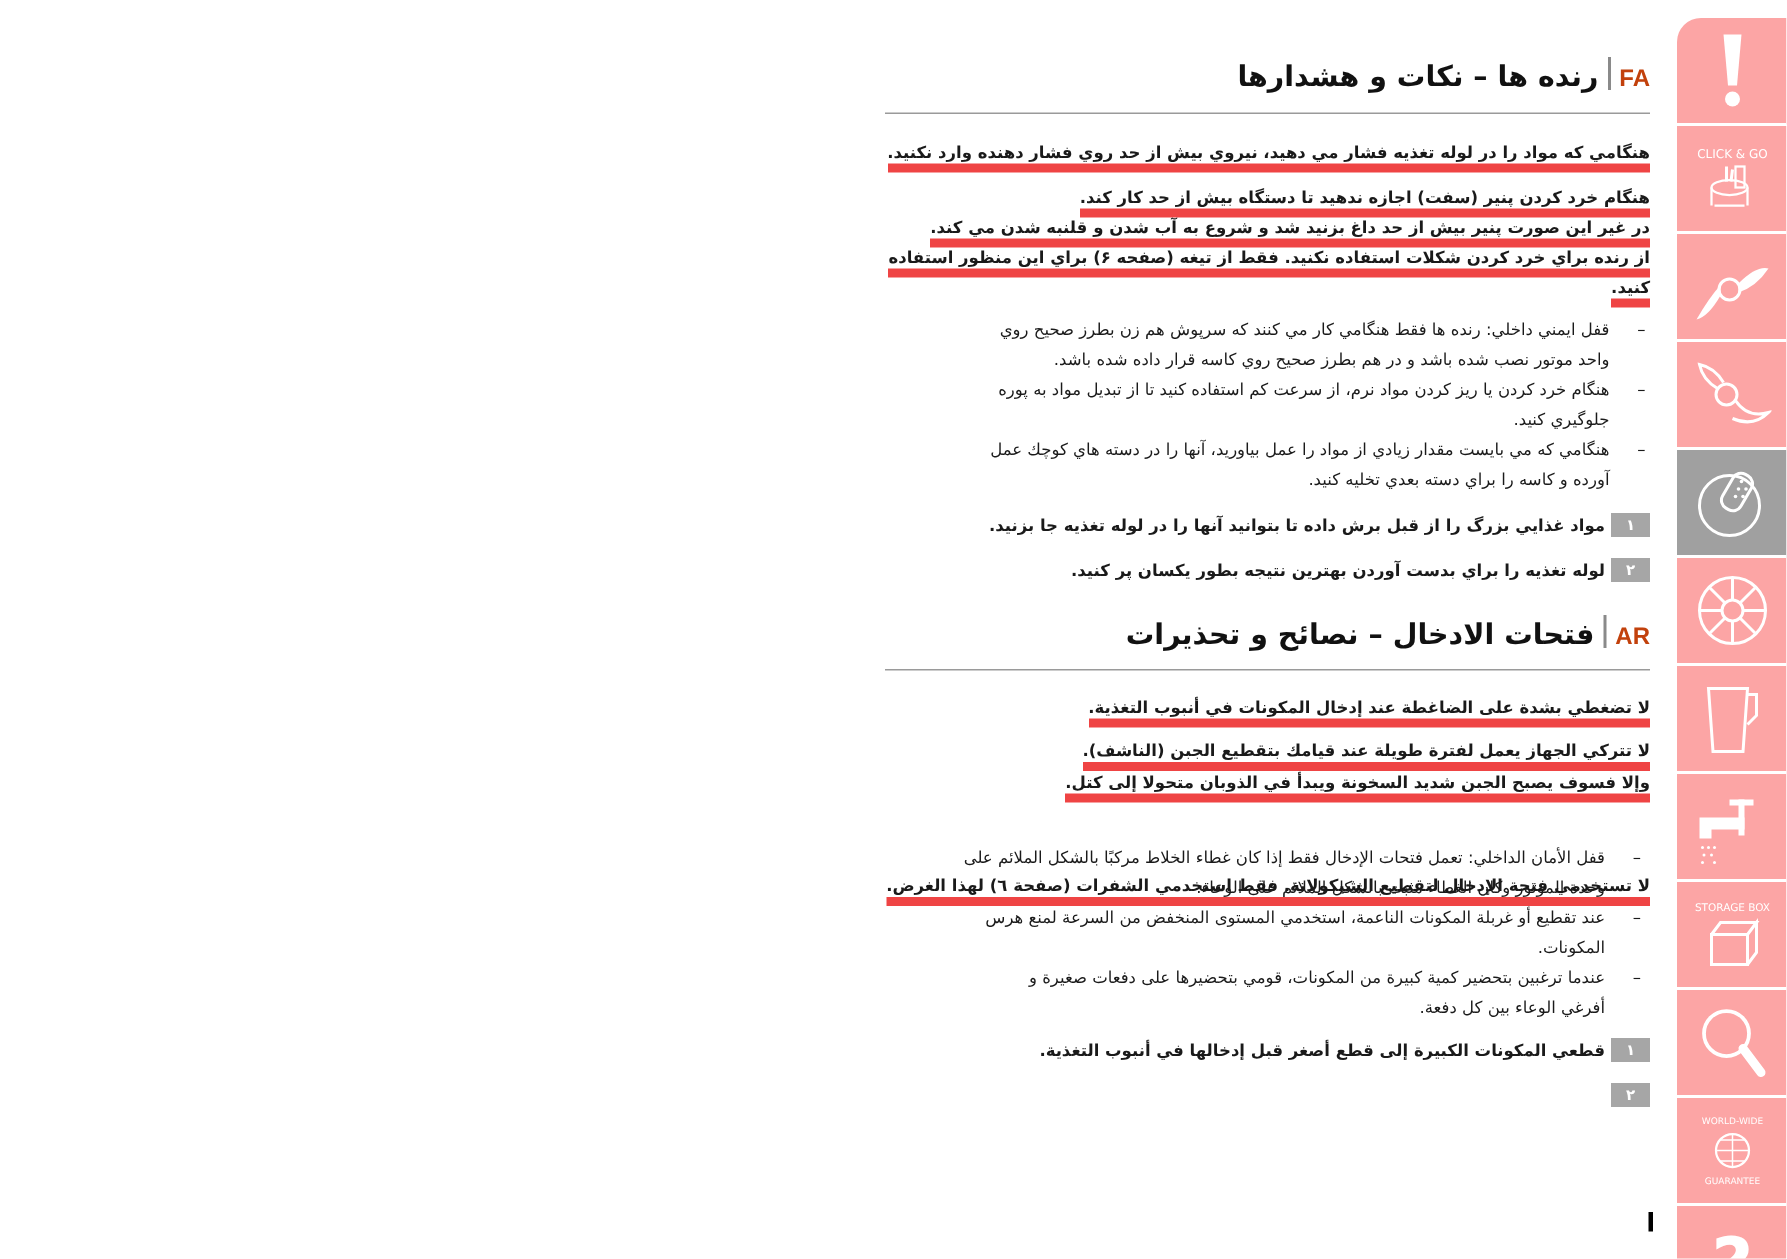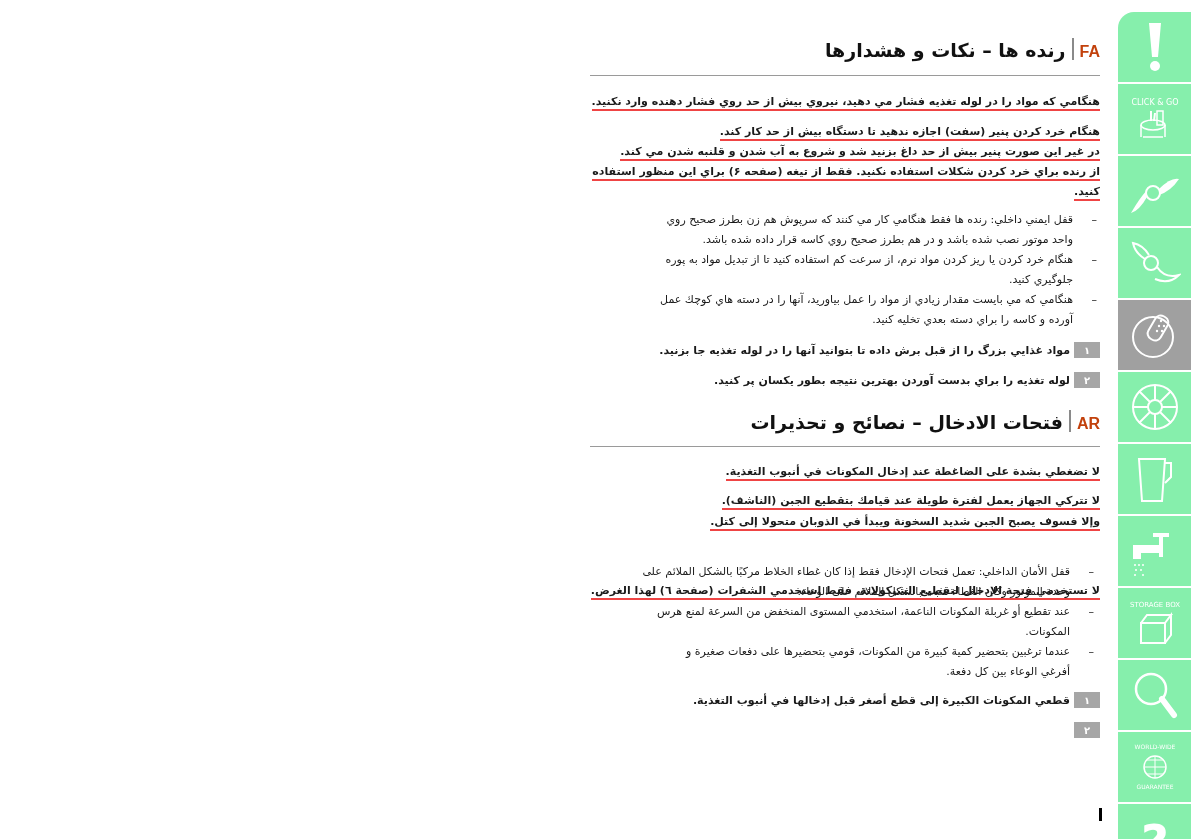--- a/index.html
+++ b/index.html
@@ -6,29 +6,29 @@
   body { width:1191px; height:839px; background:#ffffff; position:relative; overflow:hidden;
          font-family:"DejaVu Sans", sans-serif; color:#1a1a1a; }
   .section-title { position:absolute; left:590px; width:510px; direction:rtl; text-align:right;
                    font-weight:bold; font-size:19px; color:#111; }
   .lang { font-family:"Liberation Sans", sans-serif; font-weight:bold; color:#c2410c; font-size:16px;
           display:inline-block; direction:ltr; }
   .lang-sep { display:inline-block; width:2px; height:22px; background:#8a8a8a; margin:0 6px; vertical-align:-3px; }
   .hr { position:absolute; left:590px; width:510px; height:1px; background:#9a9a9a; }
   .warn { position:absolute; right:91px; direction:rtl; text-align:right; font-size:11px; font-weight:bold;
           line-height:20px; }
-  .warn span { border-bottom:2px solid #ef4444; padding-bottom:1px; }
+  .warn span { border-bottom:6px solid #ef4444; padding-bottom:1px; }
   .bullets { position:absolute; left:595px; width:510px; direction:rtl; font-size:11px; line-height:20px; }
   .bullet { position:relative; padding-right:32px; text-align:right; }
   .bullet .dash { position:absolute; right:8px; top:0; }
   .step { position:absolute; right:91px; direction:rtl; display:flex; align-items:center; font-size:11px; font-weight:bold; }
   .step .num { width:26px; height:16px; background:#a6a6a6; color:#fff; font-size:10px; display:flex;
                align-items:center; justify-content:center; margin-left:4px; }
   .sidebar { position:absolute; left:1118px; top:12px; width:73px; }
-  .tab { width:73px; height:72px; background:#86efac; border-bottom:2px solid #fff; display:flex;
+  .tab { width:73px; height:72px; background:#fca5a5; border-bottom:2px solid #fff; display:flex;
          align-items:center; justify-content:center; box-sizing:border-box; }
   .tab.first { border-top-left-radius:16px; }
   .tab.active { background:#a0a0a0; }
   .tab svg { width:52px; height:56px; }
   .page-mark { position:absolute; left:1099px; top:808px; width:3px; height:13px; background:#000; }
 </style>
 </head>
 <body>
 
 <div class="section-title" style="top:38px;">

